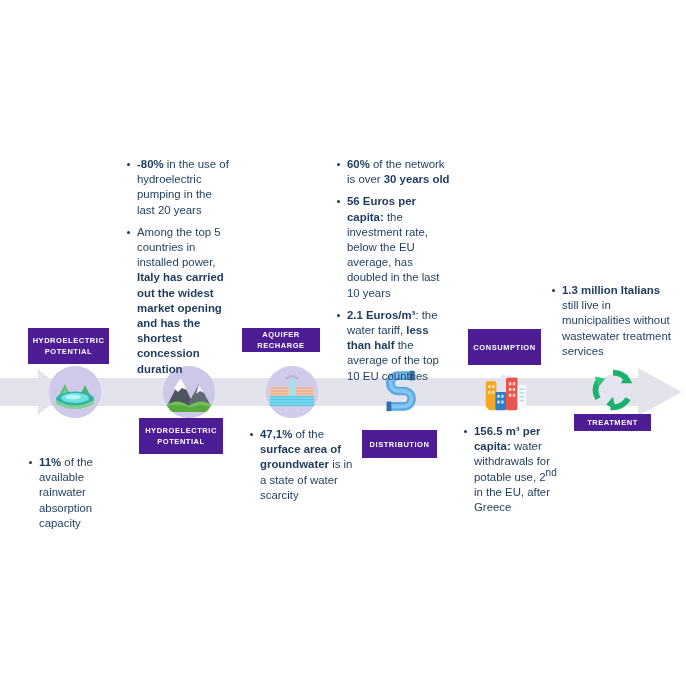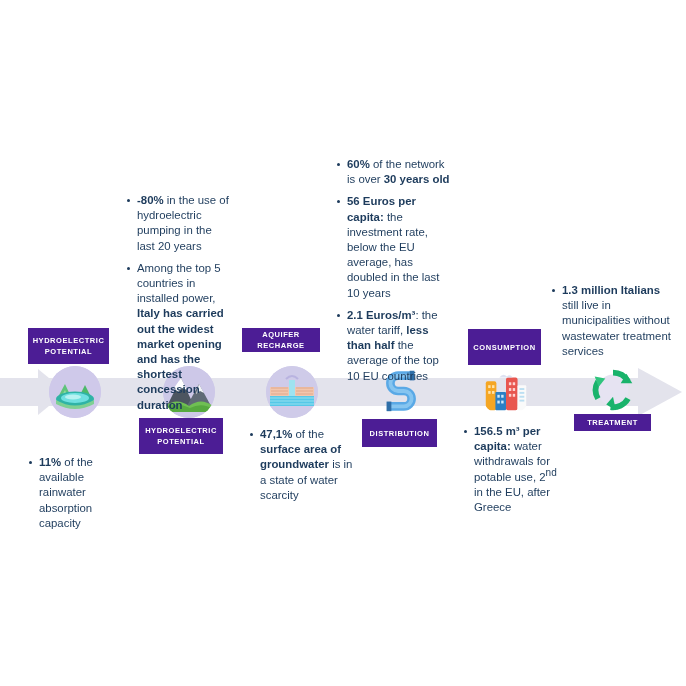--- a/index.html
+++ b/index.html
@@ -191,33 +191,33 @@
     </span>
   </div>
 
   <div class="stage-label" style="left:242px;top:328px;width:78px;height:24px;">
     <span>
       <span>AQUIFER</span><br>
       <span>RECHARGE</span>
     </span>
   </div>
 
-  <div class="stage-label" style="left:362px;top:419px;width:75px;height:28px;">
+  <div class="stage-label" style="left:362px;top:430px;width:75px;height:28px;">
     <span>DISTRIBUTION</span>
   </div>
 
   <div class="stage-label" style="left:468px;top:329px;width:73px;height:36px;">
     <span>CONSUMPTION</span>
   </div>
 
   <div class="stage-label" style="left:574px;top:414px;width:77px;height:17px;">
     <span>TREATMENT</span>
   </div>
 
-  <div class="callout" style="left:126px;top:157px;width:104px;margin-top:36px;">
+  <div class="callout" style="left:126px;top:157px;width:104px;">
     <ul>
         <li><span class="b">-80%</span><span> in the use of hydroelectric pumping in the last 20 years</span></li>
         <li><span>Among the top 5 countries in installed power, </span><span class="b">Italy has carried out the widest market opening and has the shortest concession duration</span></li>
       </ul>
   </div>
 
   <div class="callout" style="left:28px;top:425px;width:92px;margin-top:30px;">
     <ul>
         <li><span class="b">11%</span><span> of the available rainwater absorption capacity</span></li>
       </ul>

